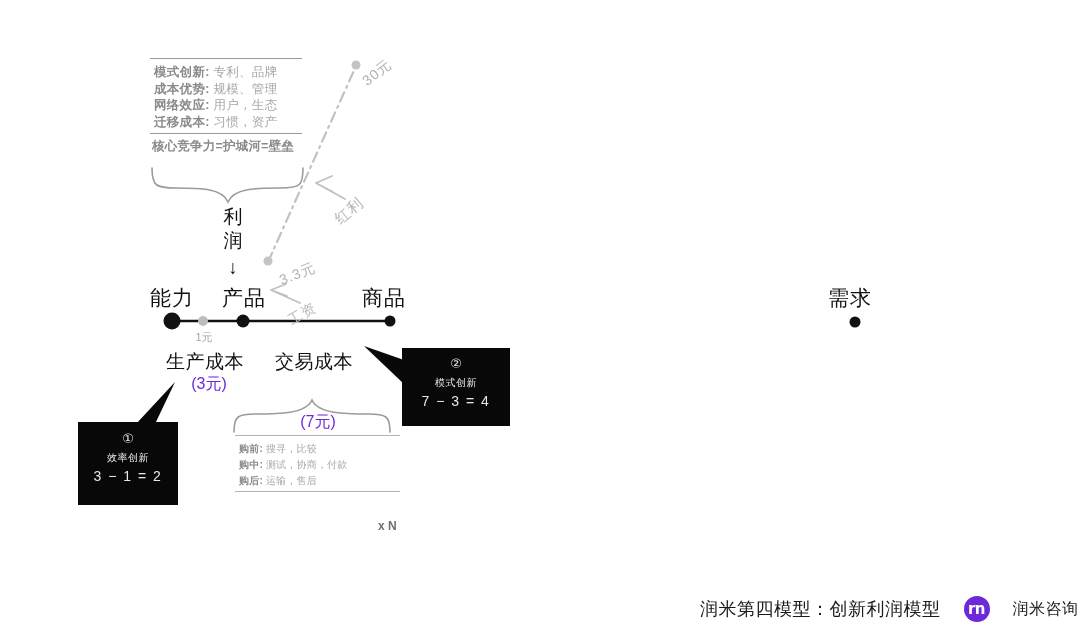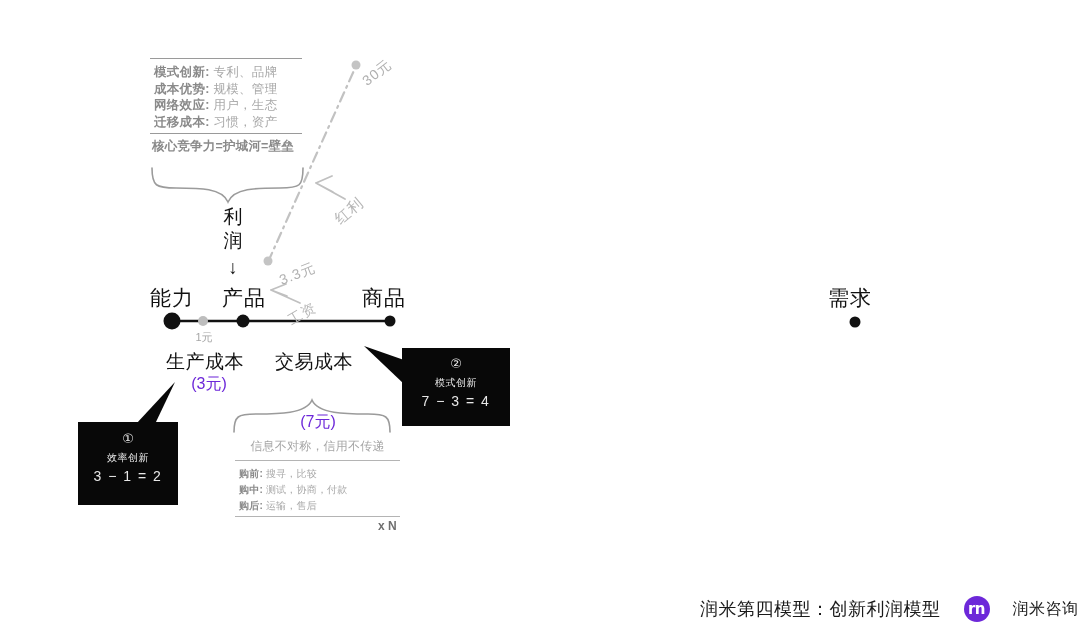--- a/index.html
+++ b/index.html
@@ -172,21 +172,20 @@
 <div class="abs node-label" id="label-xuqiu">需求</div>
 
 <div class="abs" id="yuan1">1元</div>
 
 <div class="abs cost-name" id="cost-prod">生产成本</div>
 <div class="abs cost-val" id="cost-prod-val">(3元)</div>
 <div class="abs cost-name" id="cost-trans">交易成本</div>
 <div class="abs cost-val" id="cost-trans-val">(7元)</div>
 
 <div class="abs" id="trans-block">
-  <div class="tb-top">信息不对称，信用不传递</div>
   <div class="rule-thin"></div>
   <div class="tb-rows">
     <div class="tb-row">
       <span class="tb-k">购前:</span>
       <span class="tb-v">搜寻，比较</span>
     </div>
     <div class="tb-row">
       <span class="tb-k">购中:</span>
       <span class="tb-v">测试，协商，付款</span>
     </div>

